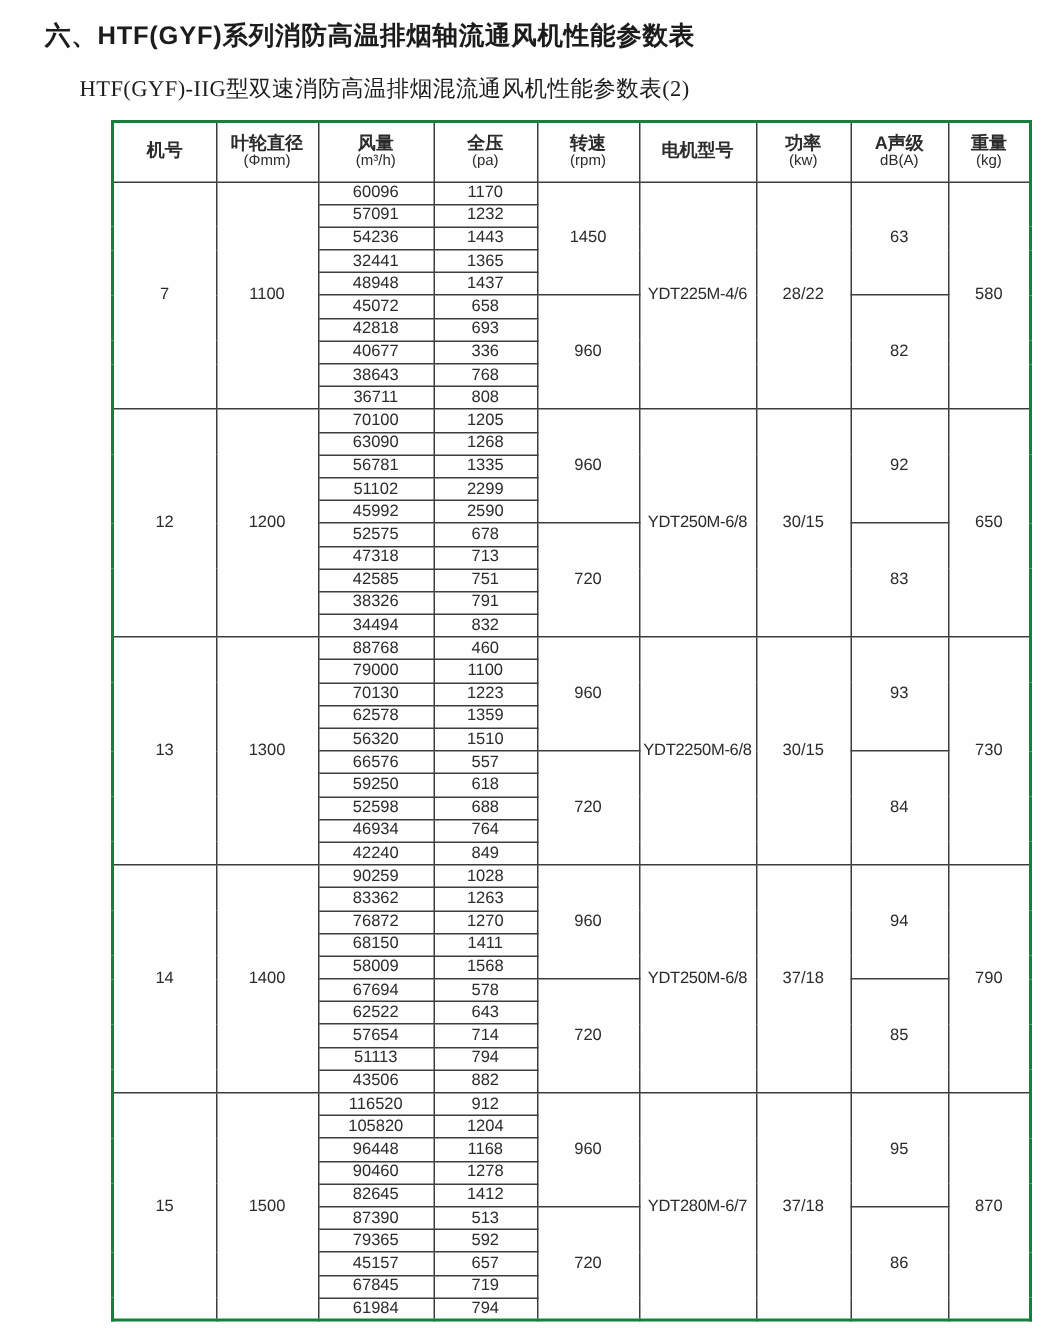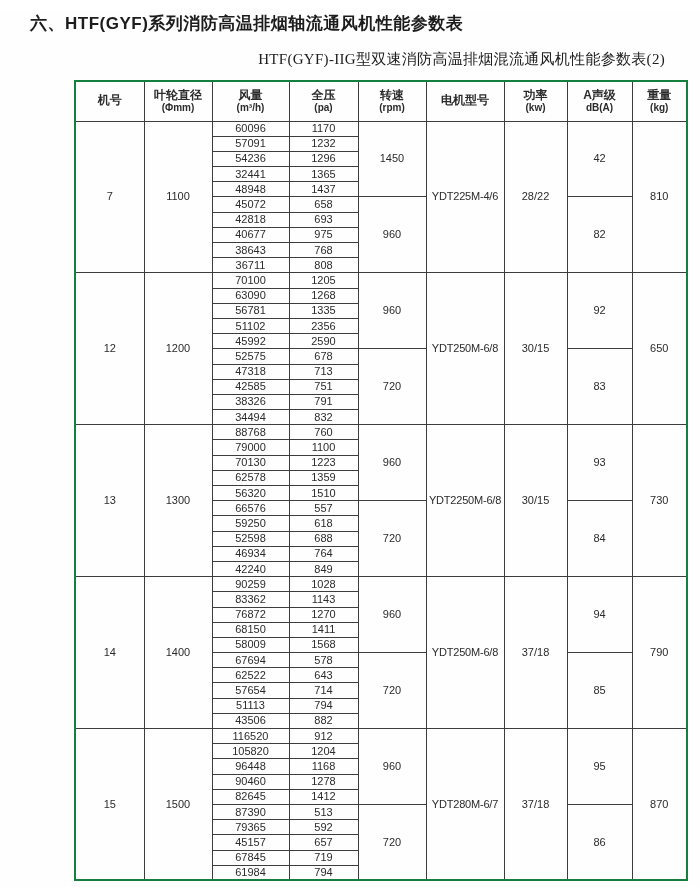--- a/index.html
+++ b/index.html
@@ -13,21 +13,21 @@
   .doc-title {
     margin: 12px 0 12px 30px;
     font-size: 17px;
     font-weight: bold;
     color: #1c1c1c;
     letter-spacing: 0.5px;
   }
   .doc-subtitle {
     width: 612px;
     margin: 15px 0 11px 53px;
-    text-align: right;
+    text-align: left;
     font-size: 15px;
     font-weight: normal;
     color: #1c1c1c;
     font-family: "Liberation Serif", "DejaVu Serif", serif;
     letter-spacing: 0.3px;
   }
   table.perf {
     margin-left: 74px;
     width: 612px;
     border-collapse: collapse;
@@ -42,21 +42,21 @@
     color: #2b2b2b;
     overflow: hidden;
     white-space: nowrap;
   }
   table.perf thead th {
     height: 40px;
     font-size: 12px;
     font-weight: 600;
     line-height: 1.15;
   }
-  .h-unit { font-size: 10px; font-weight: bold; text-align: center; }
+  .h-unit { font-size: 10px; font-weight: normal; text-align: center; }
   table.perf tbody td {
     height: 15.2px;
     font-size: 11px;
     line-height: 1;
     font-weight: normal;
   }
   td.motor-cell { font-size: 10.5px; letter-spacing: -0.2px; }
 </style>
 </head>
 <body>
@@ -119,30 +119,30 @@
     </thead>
     <tbody id="table-body">
         <tr>
           <td rowspan="10">7</td>
           <td rowspan="10">1100</td>
           <td>60096</td>
           <td>1170</td>
           <td rowspan="5">1450</td>
           <td class="motor-cell" rowspan="10">YDT225M-4/6</td>
           <td rowspan="10">28/22</td>
-          <td rowspan="5">42</td>
-          <td rowspan="10">810</td>
+          <td rowspan="5">63</td>
+          <td rowspan="10">580</td>
         </tr>
         <tr>
           <td>57091</td>
           <td>1232</td>
         </tr>
         <tr>
           <td>54236</td>
-          <td>1296</td>
+          <td>1443</td>
         </tr>
         <tr>
           <td>32441</td>
           <td>1365</td>
         </tr>
         <tr>
           <td>48948</td>
           <td>1437</td>
         </tr>
         <tr>
@@ -150,21 +150,21 @@
           <td>658</td>
           <td rowspan="5">960</td>
           <td rowspan="5">82</td>
         </tr>
         <tr>
           <td>42818</td>
           <td>693</td>
         </tr>
         <tr>
           <td>40677</td>
-          <td>975</td>
+          <td>336</td>
         </tr>
         <tr>
           <td>38643</td>
           <td>768</td>
         </tr>
         <tr>
           <td>36711</td>
           <td>808</td>
         </tr>
         <tr>
@@ -181,21 +181,21 @@
         <tr>
           <td>63090</td>
           <td>1268</td>
         </tr>
         <tr>
           <td>56781</td>
           <td>1335</td>
         </tr>
         <tr>
           <td>51102</td>
-          <td>2356</td>
+          <td>2299</td>
         </tr>
         <tr>
           <td>45992</td>
           <td>2590</td>
         </tr>
         <tr>
           <td>52575</td>
           <td>678</td>
           <td rowspan="5">720</td>
           <td rowspan="5">83</td>
@@ -213,21 +213,21 @@
           <td>791</td>
         </tr>
         <tr>
           <td>34494</td>
           <td>832</td>
         </tr>
         <tr>
           <td rowspan="10">13</td>
           <td rowspan="10">1300</td>
           <td>88768</td>
-          <td>760</td>
+          <td>460</td>
           <td rowspan="5">960</td>
           <td class="motor-cell" rowspan="10">YDT2250M-6/8</td>
           <td rowspan="10">30/15</td>
           <td rowspan="5">93</td>
           <td rowspan="10">730</td>
         </tr>
         <tr>
           <td>79000</td>
           <td>1100</td>
         </tr>
@@ -271,21 +271,21 @@
           <td>90259</td>
           <td>1028</td>
           <td rowspan="5">960</td>
           <td class="motor-cell" rowspan="10">YDT250M-6/8</td>
           <td rowspan="10">37/18</td>
           <td rowspan="5">94</td>
           <td rowspan="10">790</td>
         </tr>
         <tr>
           <td>83362</td>
-          <td>1143</td>
+          <td>1263</td>
         </tr>
         <tr>
           <td>76872</td>
           <td>1270</td>
         </tr>
         <tr>
           <td>68150</td>
           <td>1411</td>
         </tr>
         <tr>

